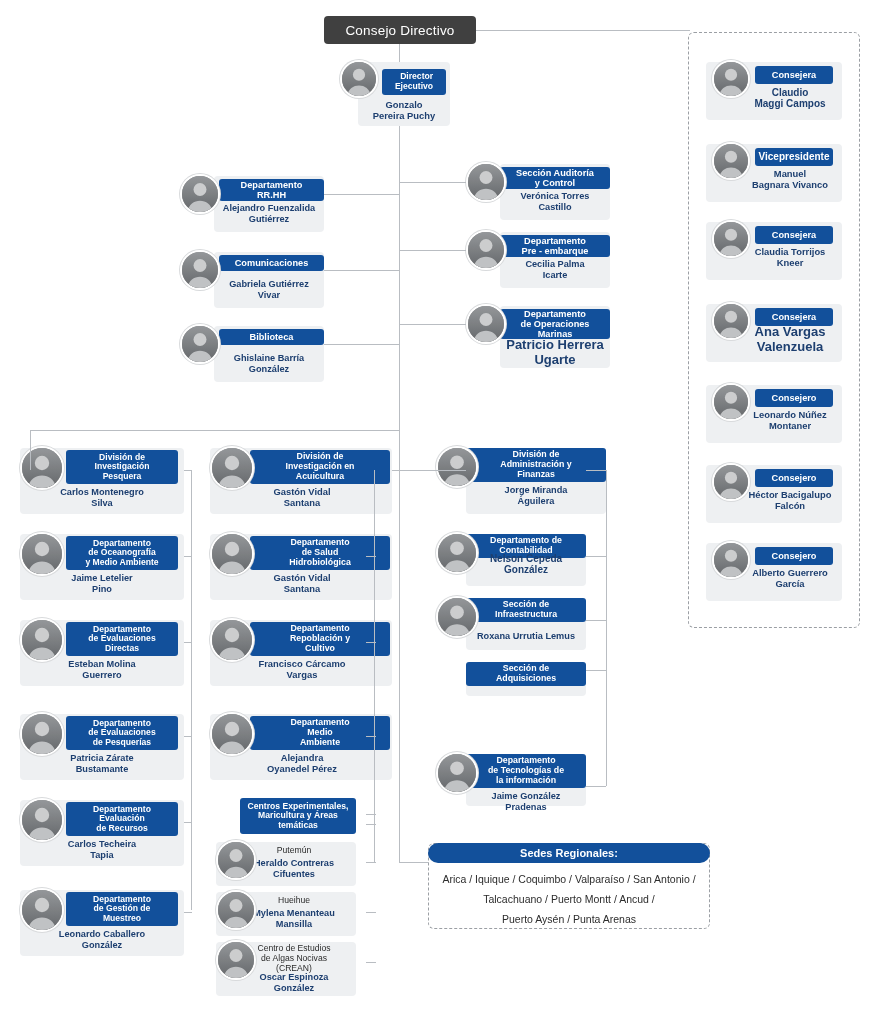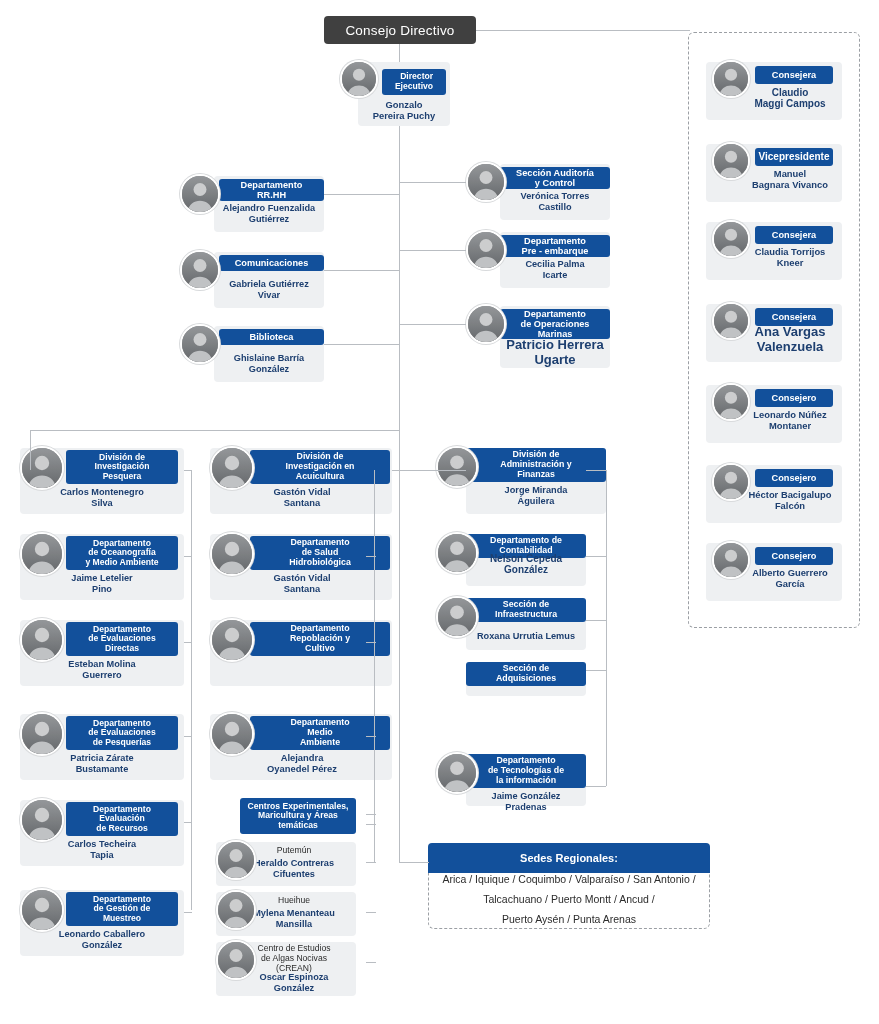--- a/index.html
+++ b/index.html
@@ -497,20 +497,21 @@
           </linearGradient>
         </defs>
         <rect width="40" height="40" fill="url(#g)"></rect>
         <circle cx="20" cy="15" r="7.2" fill="#ד" style="fill:#d9dadb"></circle>
         <path d="M6 40c1.5-8.6 7.3-12.4 14-12.4S32.5 31.4 34 40z" fill="#cdcfd1"></path>
         <rect width="40" height="40" fill="#000" opacity="0.06"></rect>
       </svg>
     </div>
     <div class="card" style="left: 210px; top: 620px; width: 182px; height: 66px;"></div>
     <div class="titlebar" style="left: 250px; top: 622px; width: 140px; height: 34px; font-size: 8.8px;">Departamento<br>Repoblación y<br>Cultivo</div>
+    <div class="nm" style="left: 222px; top: 658px; width: 160px; height: 24px; font-size: 9.4px;">Francisco Cárcamo<br>Vargas</div>
     <div class="av" style="left: 210px; top: 618px; width: 44px; height: 44px;">
       <svg viewBox="0 0 40 40" preserveAspectRatio="none">
         <defs>
           <linearGradient id="g" x1="0" y1="0" x2="0" y2="1">
             <stop offset="0" stop-color="#9ea1a4"></stop>
             <stop offset="1" stop-color="#6c6f72"></stop>
           </linearGradient>
         </defs>
         <rect width="40" height="40" fill="url(#g)"></rect>
         <circle cx="20" cy="15" r="7.2" fill="#ד" style="fill:#d9dadb"></circle>
@@ -673,20 +674,20 @@
     <div class="ln lnh" style="left: 606px; top: 470px; width: 0px; height: 1px;"></div>
     <div class="ln lnh" style="left: 586px; top: 470px; width: 1px; height: 1px;"></div>
     <div class="ln lnv" style="left: 606px; top: 470px; width: 1px; height: 316px;"></div>
     <div class="ln lnh" style="left: 586px; top: 470px; width: 20px; height: 1px;"></div>
     <div class="ln lnh" style="left: 586px; top: 556px; width: 20px; height: 1px;"></div>
     <div class="ln lnh" style="left: 586px; top: 620px; width: 20px; height: 1px;"></div>
     <div class="ln lnh" style="left: 586px; top: 670px; width: 20px; height: 1px;"></div>
     <div class="ln lnh" style="left: 586px; top: 786px; width: 20px; height: 1px;"></div>
     <div class="ln lnh" style="left: 399px; top: 470px; width: 67px; height: 1px;"></div>
     <div class="dashbox" style="left: 428px; top: 843px; width: 282px; height: 86px;"></div>
-    <div class="sedes-head" style="left: 428px; top: 843px; width: 282px; height: 30px;">Sedes Regionales:</div>
+    <div class="sedes-head" style="left: 428px; top: 843px; width: 282px; height: 20px; border-radius: 11px;">Sedes Regionales:</div>
     <div class="sedes-body" style="left: 434px; top: 870px; width: 270px; height: 54px;">
       <div>Arica / Iquique / Coquimbo / Valparaíso / San Antonio /</div>
       <div>Talcachuano / Puerto Montt / Ancud /</div>
       <div>Puerto Aysén / Punta Arenas</div>
     </div>
     <div class="ln lnh" style="left: 399px; top: 862px; width: 30px; height: 1px;"></div>
   </div>
 
 </body></html>

